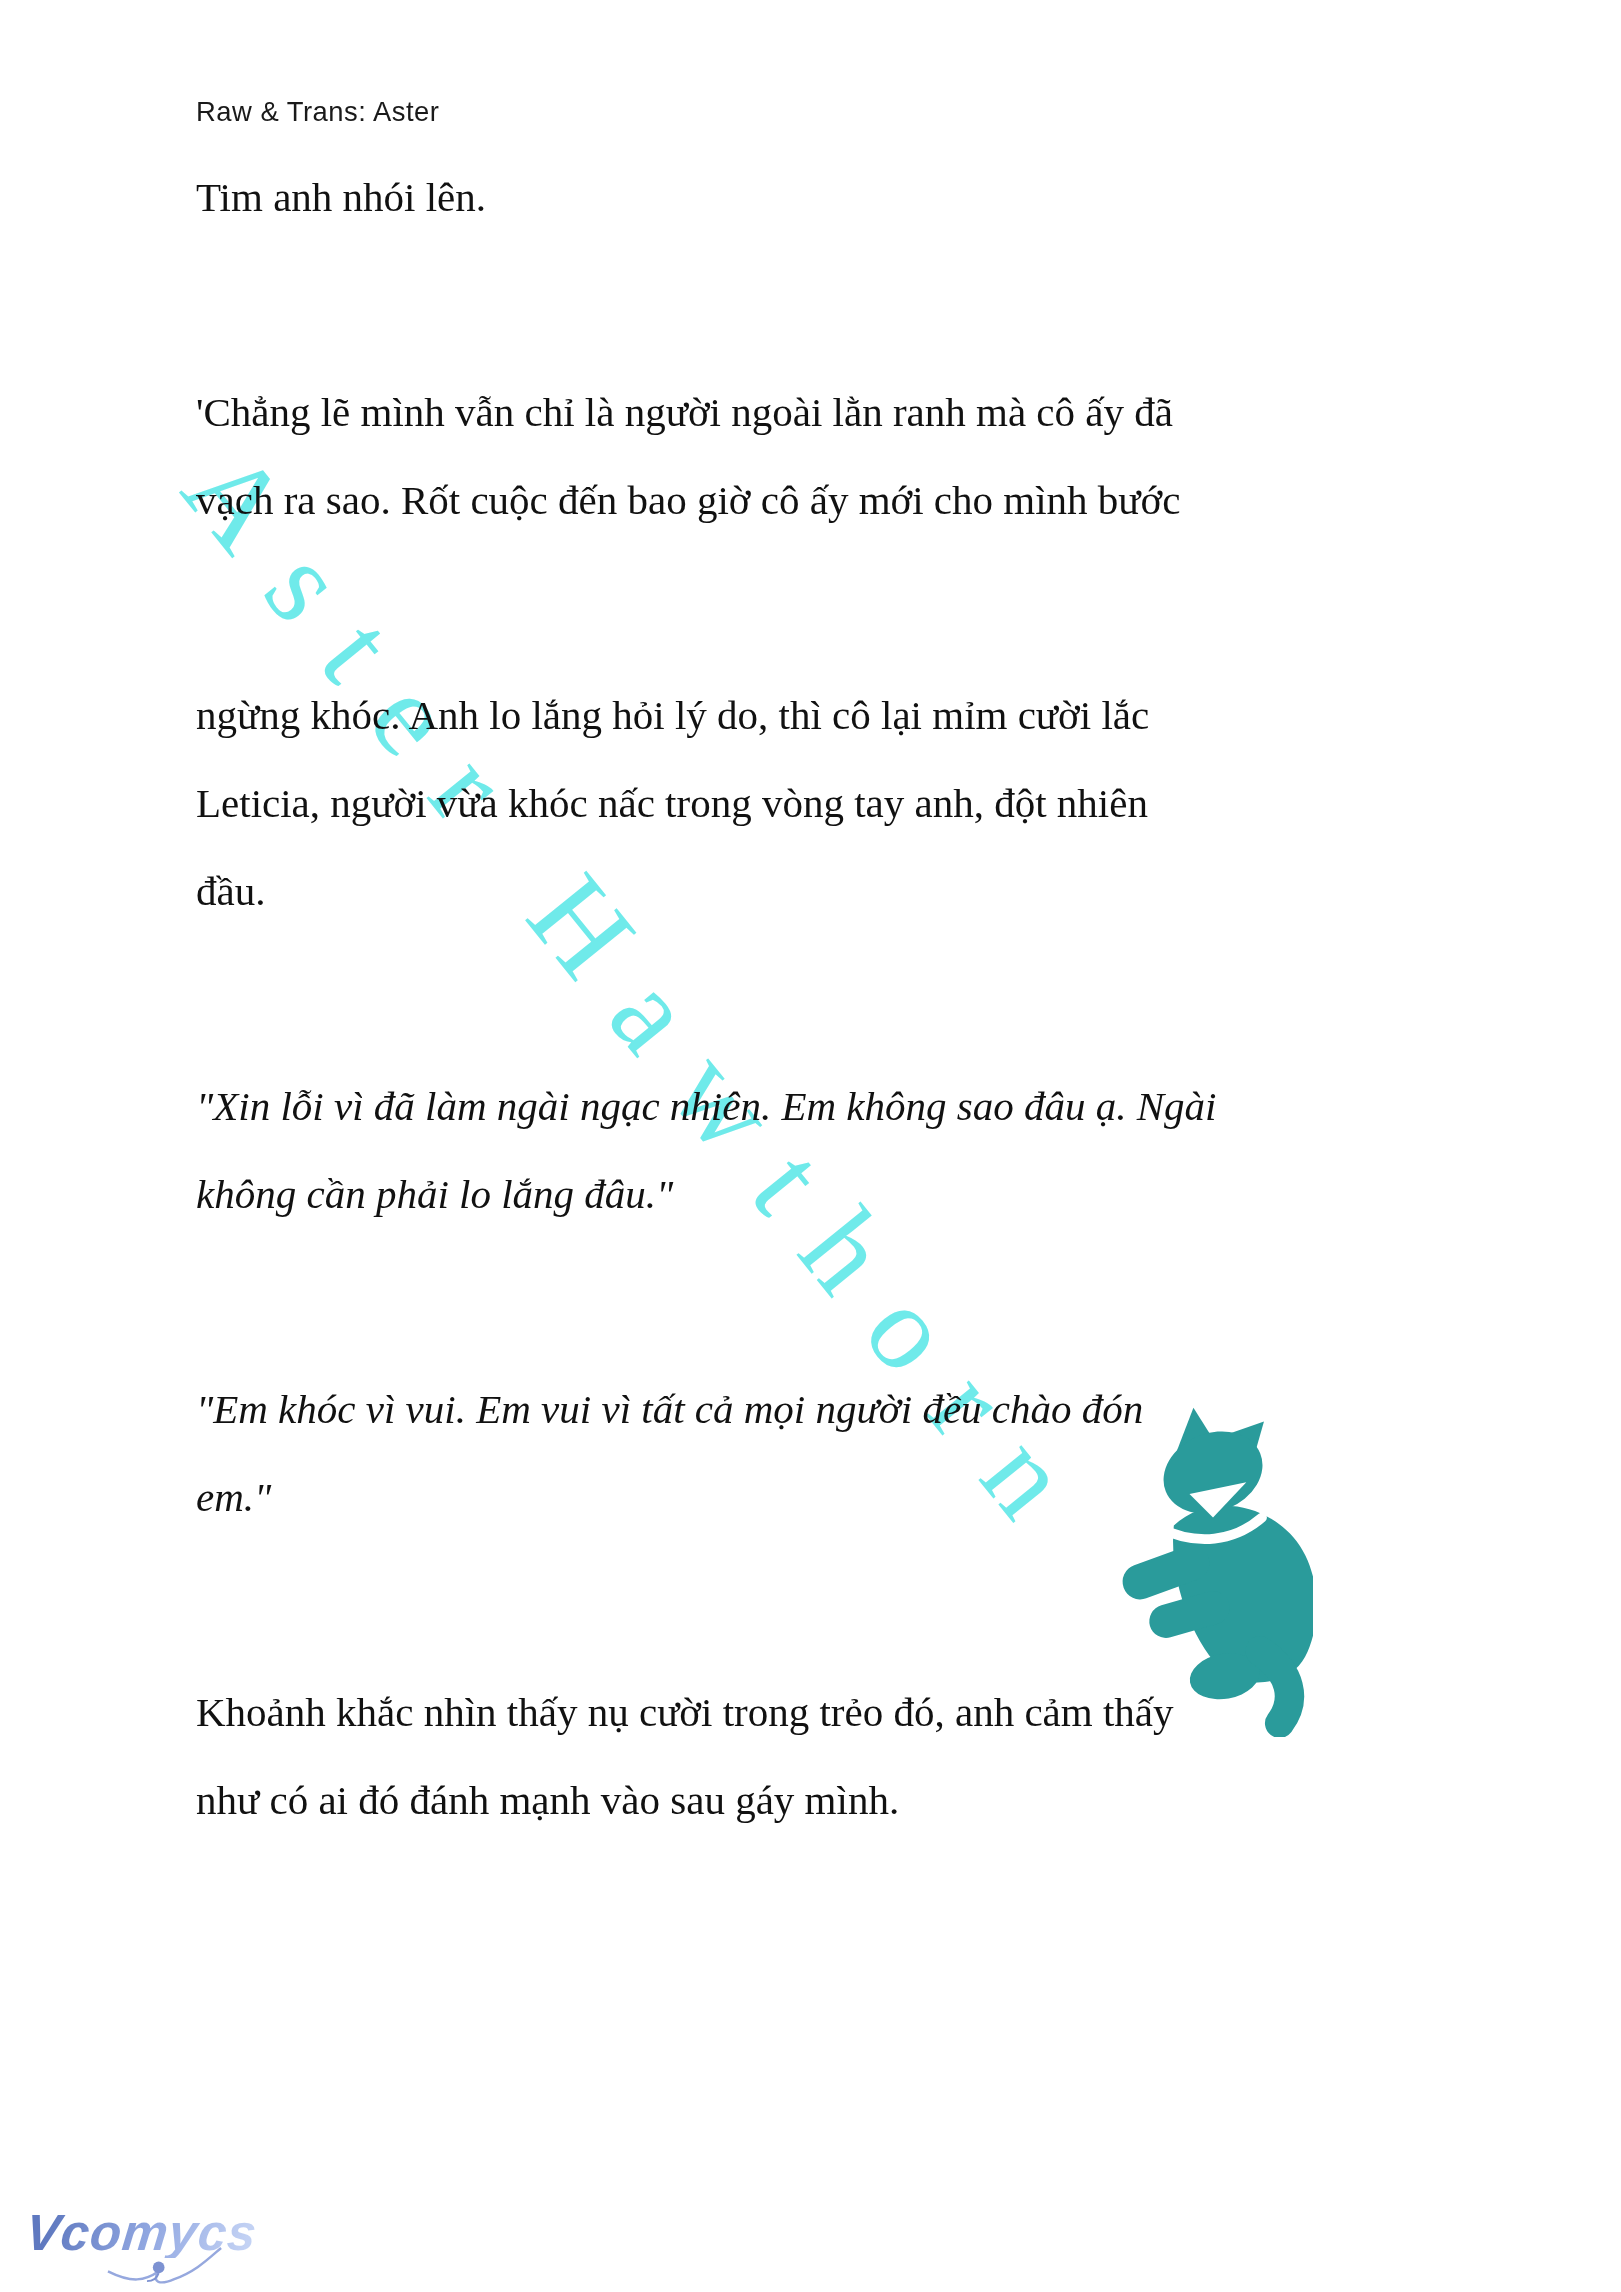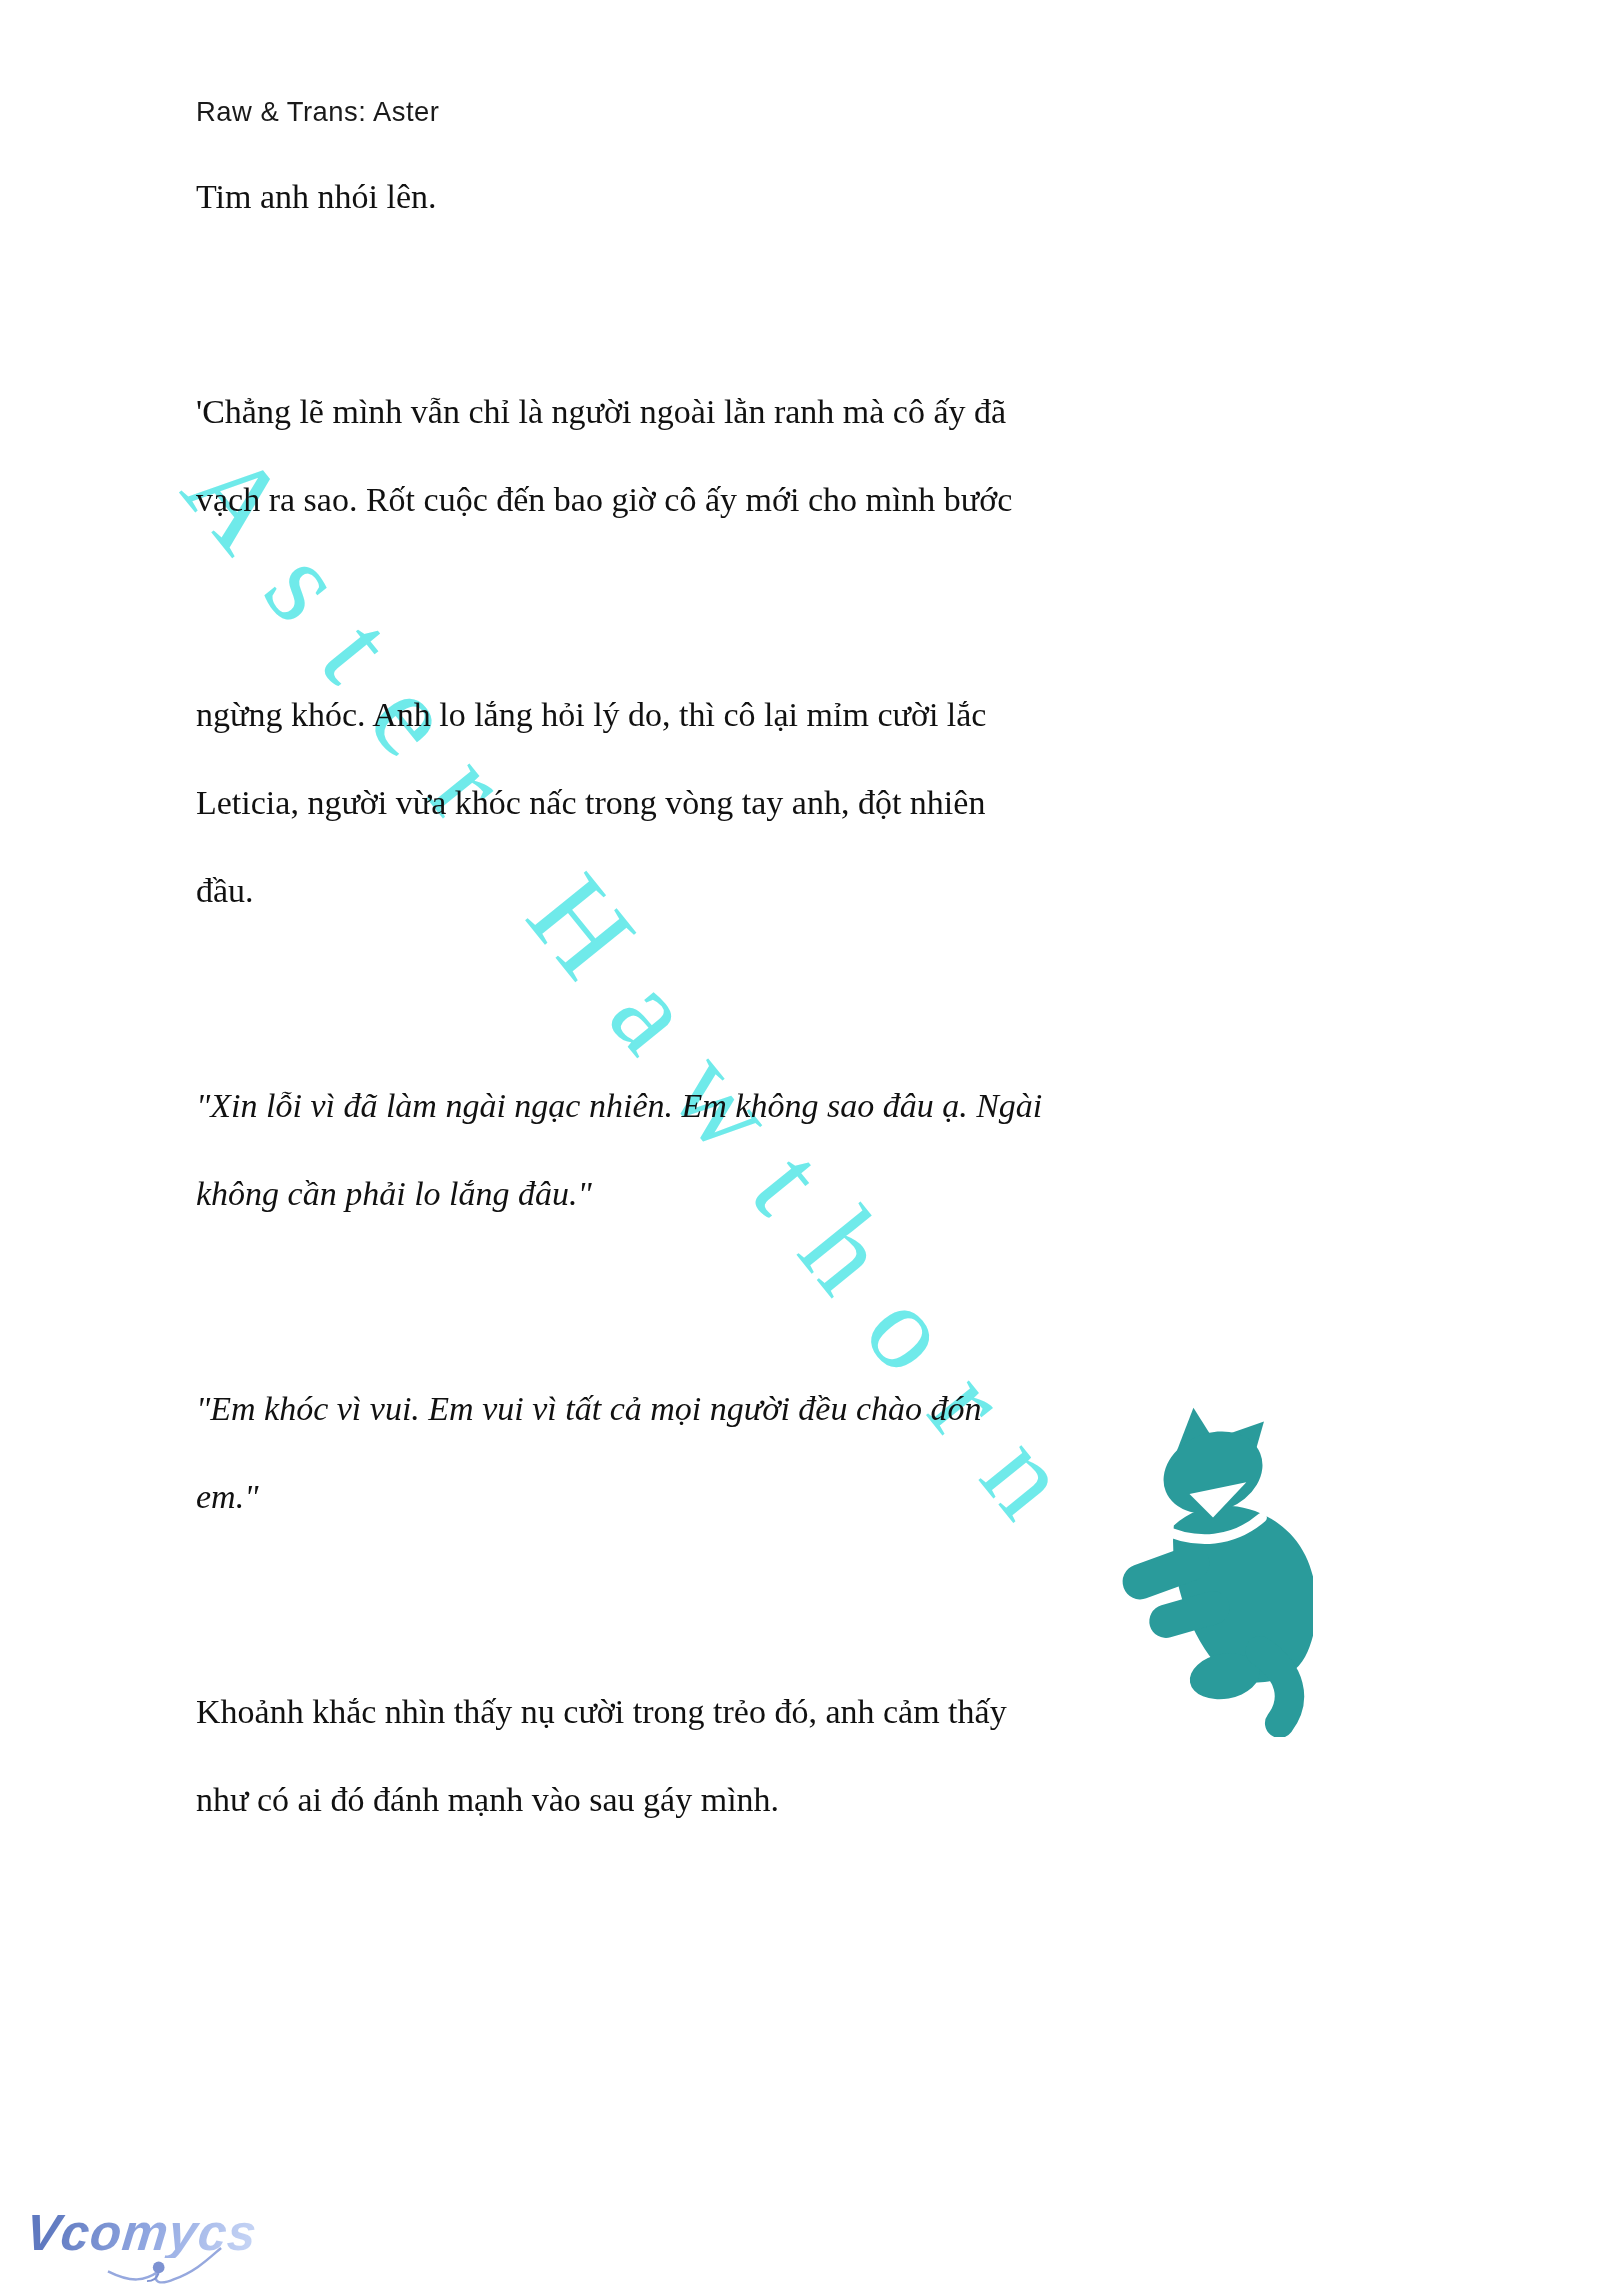--- a/index.html
+++ b/index.html
@@ -29,21 +29,21 @@
     font-family:"Liberation Serif", serif;
     white-space:nowrap;
     transform:rotate(51deg);
     transform-origin:0 0;
     z-index:1;
   }
 
   
   .text-block{
     position:absolute;left:196px;top:153px;width:1235px;
-    font-size:34px;line-height:88px;
+    font-size:41px;line-height:88px;
     z-index:2;
   }
   .para{margin:0 0 127px 0;}
   .para.italic{font-style:italic;}
   .tline{white-space:nowrap;}
 
   
   .cat{
     position:absolute;left:1115px;top:1400px;width:198px;height:337px;
     z-index:3;

